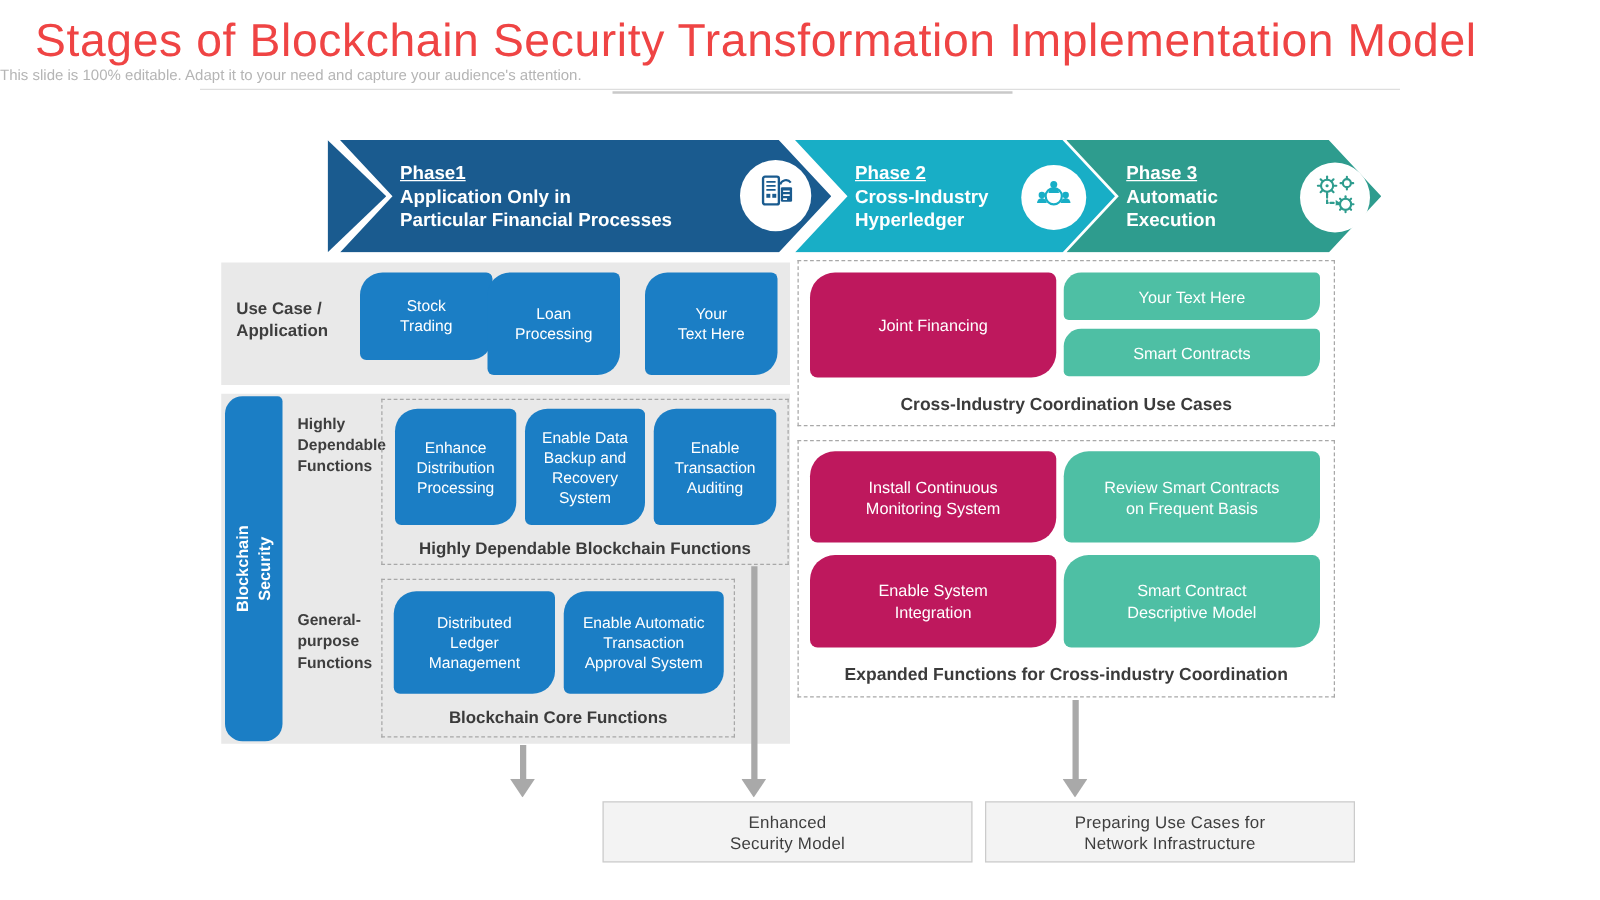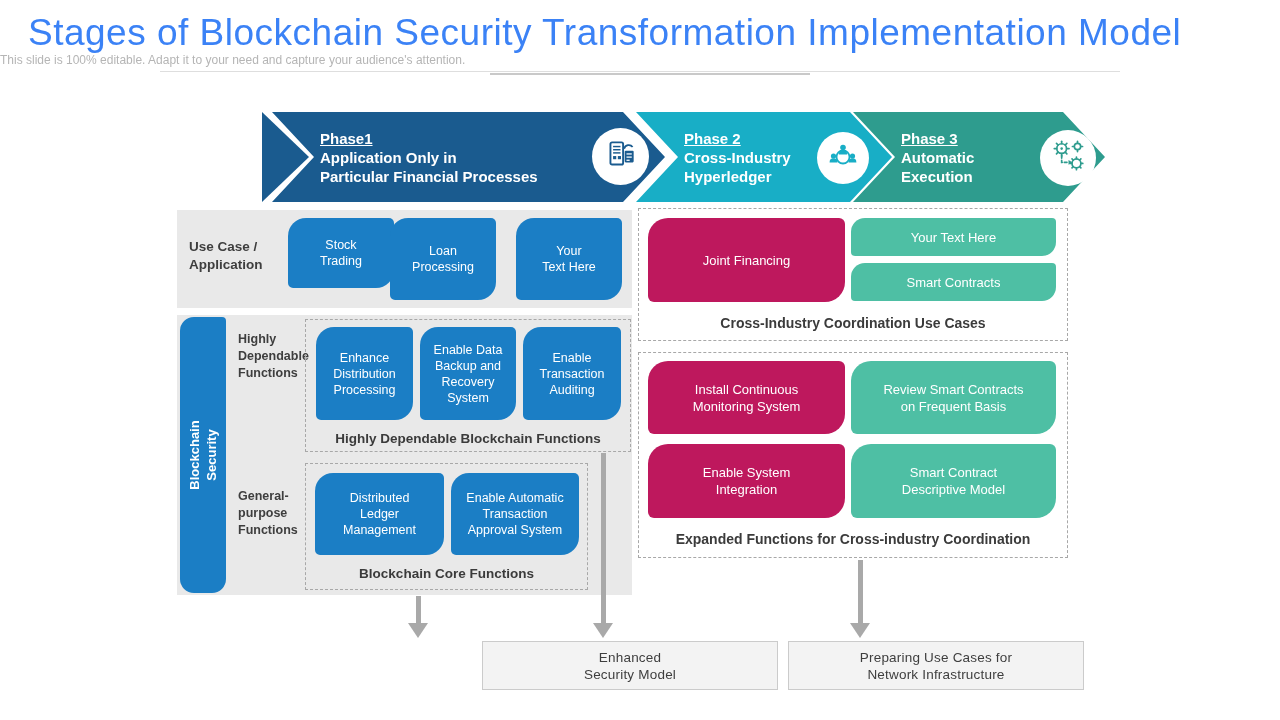--- a/index.html
+++ b/index.html
@@ -1,18 +1,18 @@
 <!DOCTYPE html>
 <html><head>
 <meta charset="utf-8">
 <style>
   html,body{margin:0;padding:0;background:#fff;font-family:"Liberation Sans",sans-serif;}
   #canvas{position:relative;width:1280px;height:720px;background:#fff;overflow:hidden;}
   .abs{position:absolute;}
-  .title{font-size:37px;color:#3b82f6;letter-spacing:.5px;white-space:nowrap;}
+  .title{font-size:37px;color:#ef4444;letter-spacing:.5px;white-space:nowrap;}
   .subtitle{width:1280px;text-align:left;font-size:12px;color:#b5b5b5;}
   .rule{background:#dedede;}
   .rule2{background:#c9c9c9;}
   .chev{clip-path:polygon(0 0,calc(100% - 42px) 0,100% 50%,calc(100% - 42px) 100%,0 100%,42px 50%);
         display:flex;flex-direction:column;justify-content:center;padding-left:48px;box-sizing:border-box;
         color:#fff;font-weight:bold;font-size:15px;line-height:19px;}
   .pname{text-decoration:underline;}
   .tri{clip-path:polygon(0 0,100% 50%,0 100%);}
   .circle{background:#fff;border-radius:50%;display:flex;align-items:center;justify-content:center;}
   .bluebox{background:#1b7ec5;border-radius:18px 5px 18px 5px;color:#fff;display:flex;flex-direction:column;

